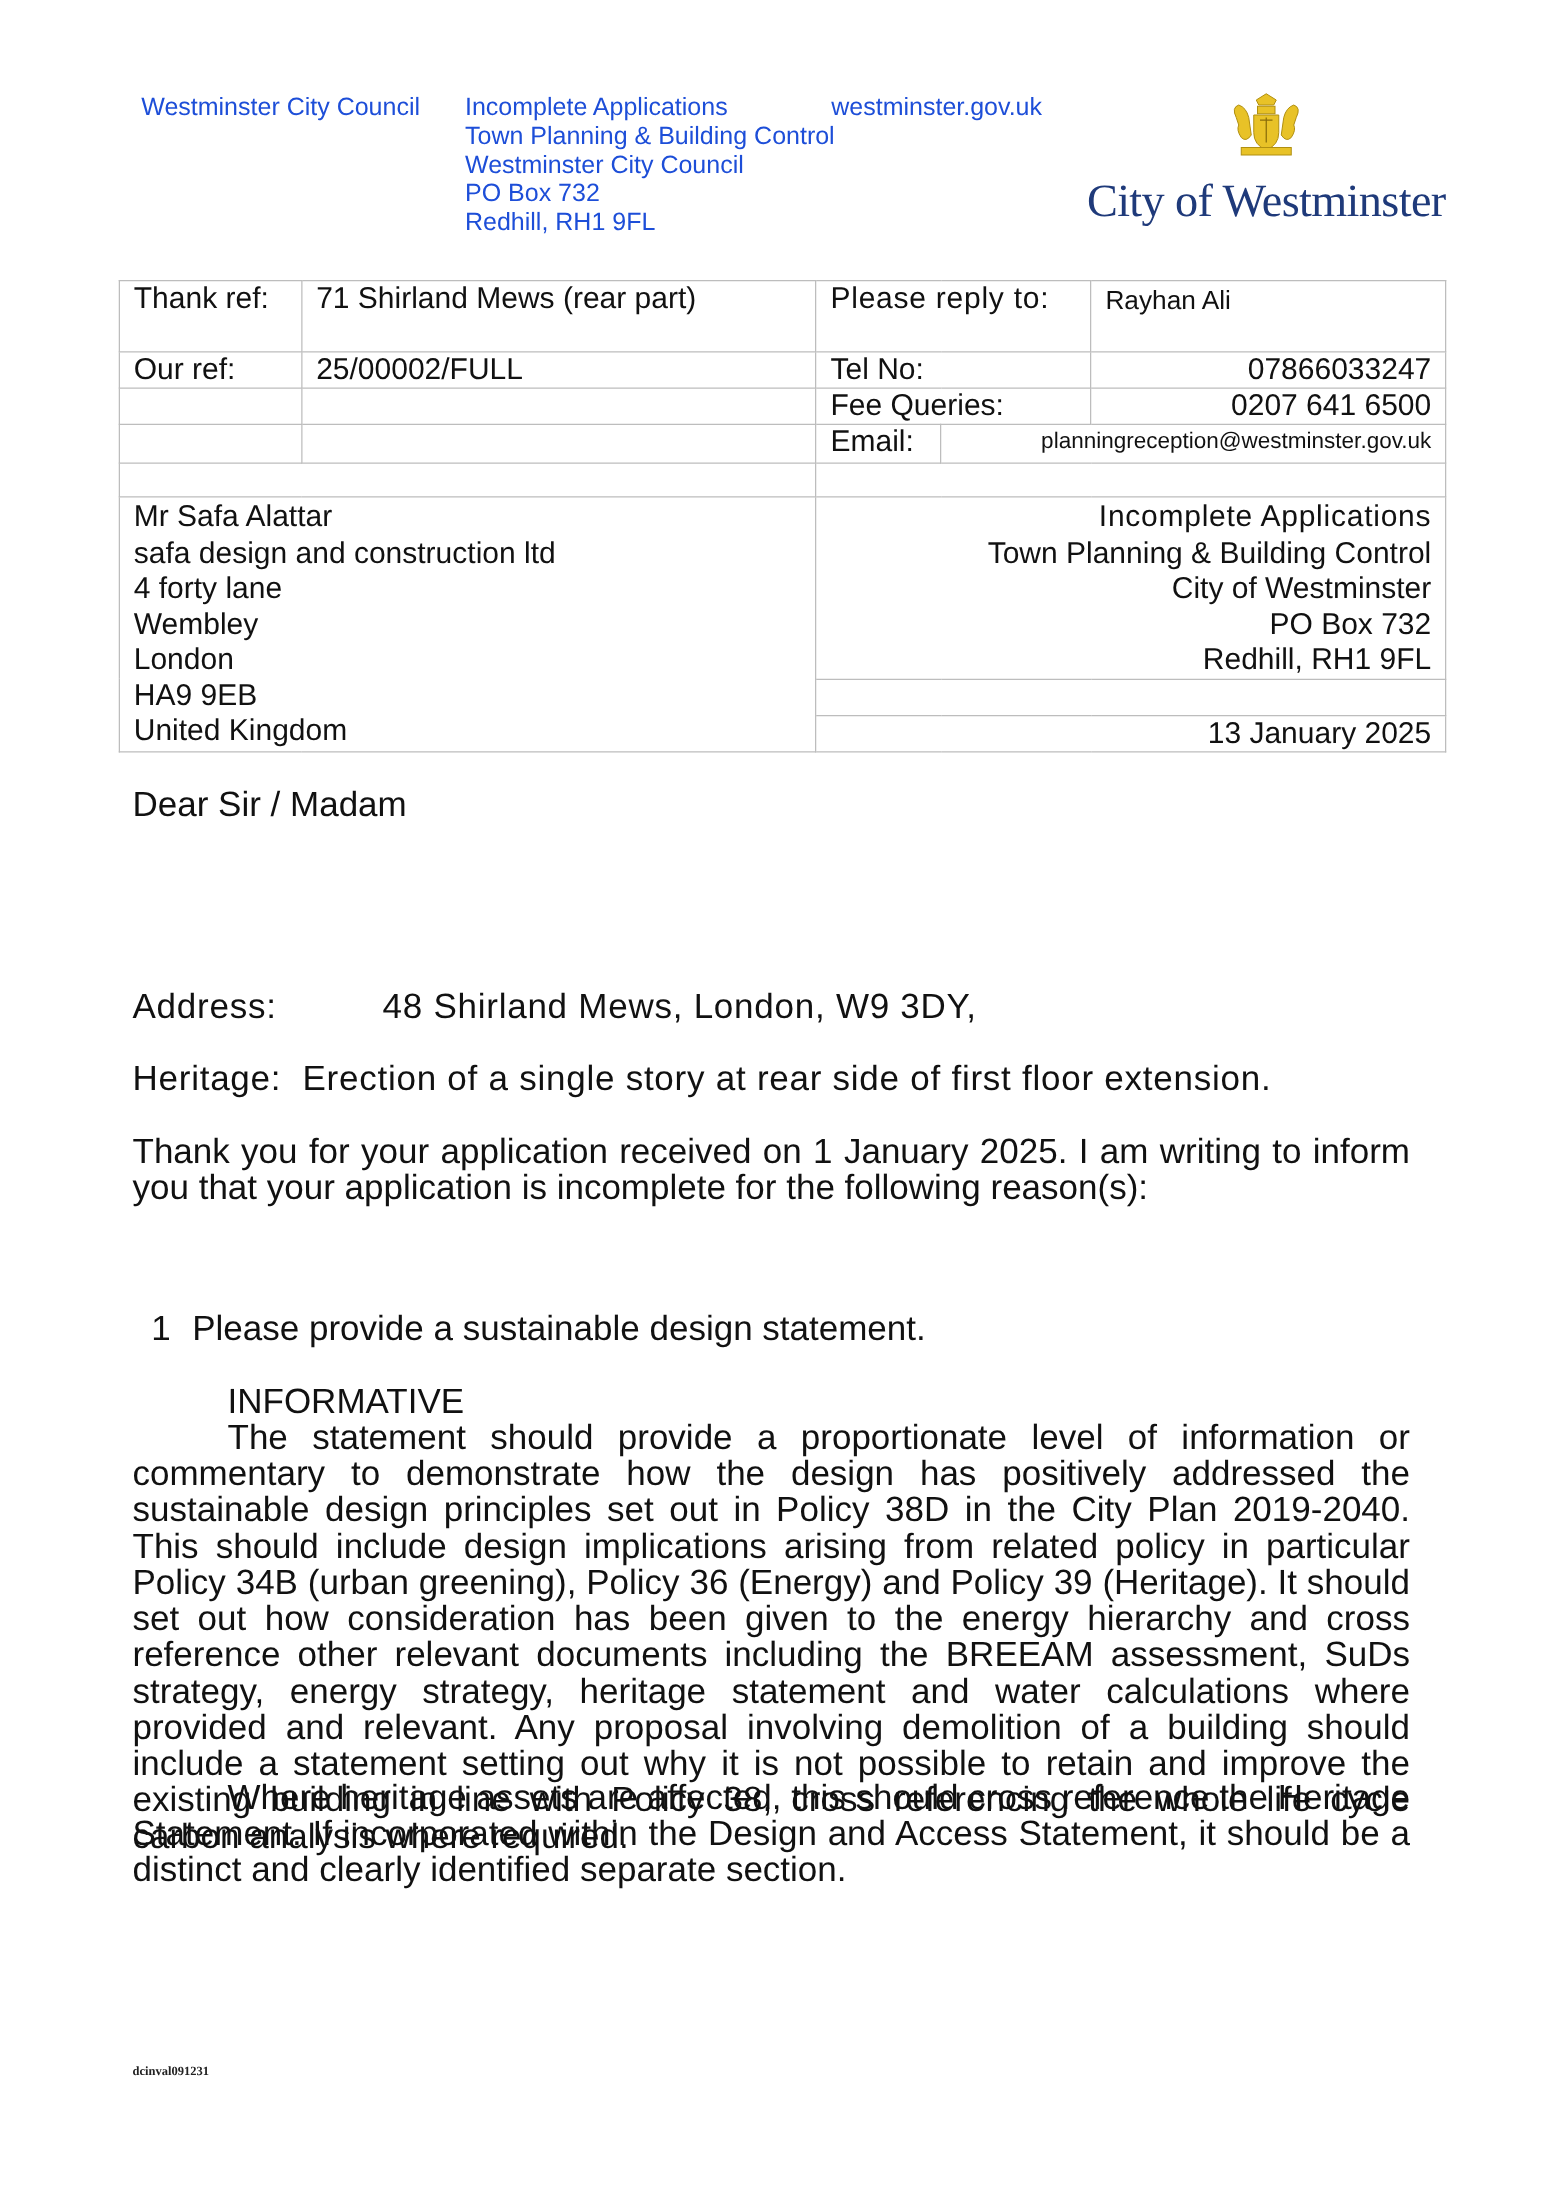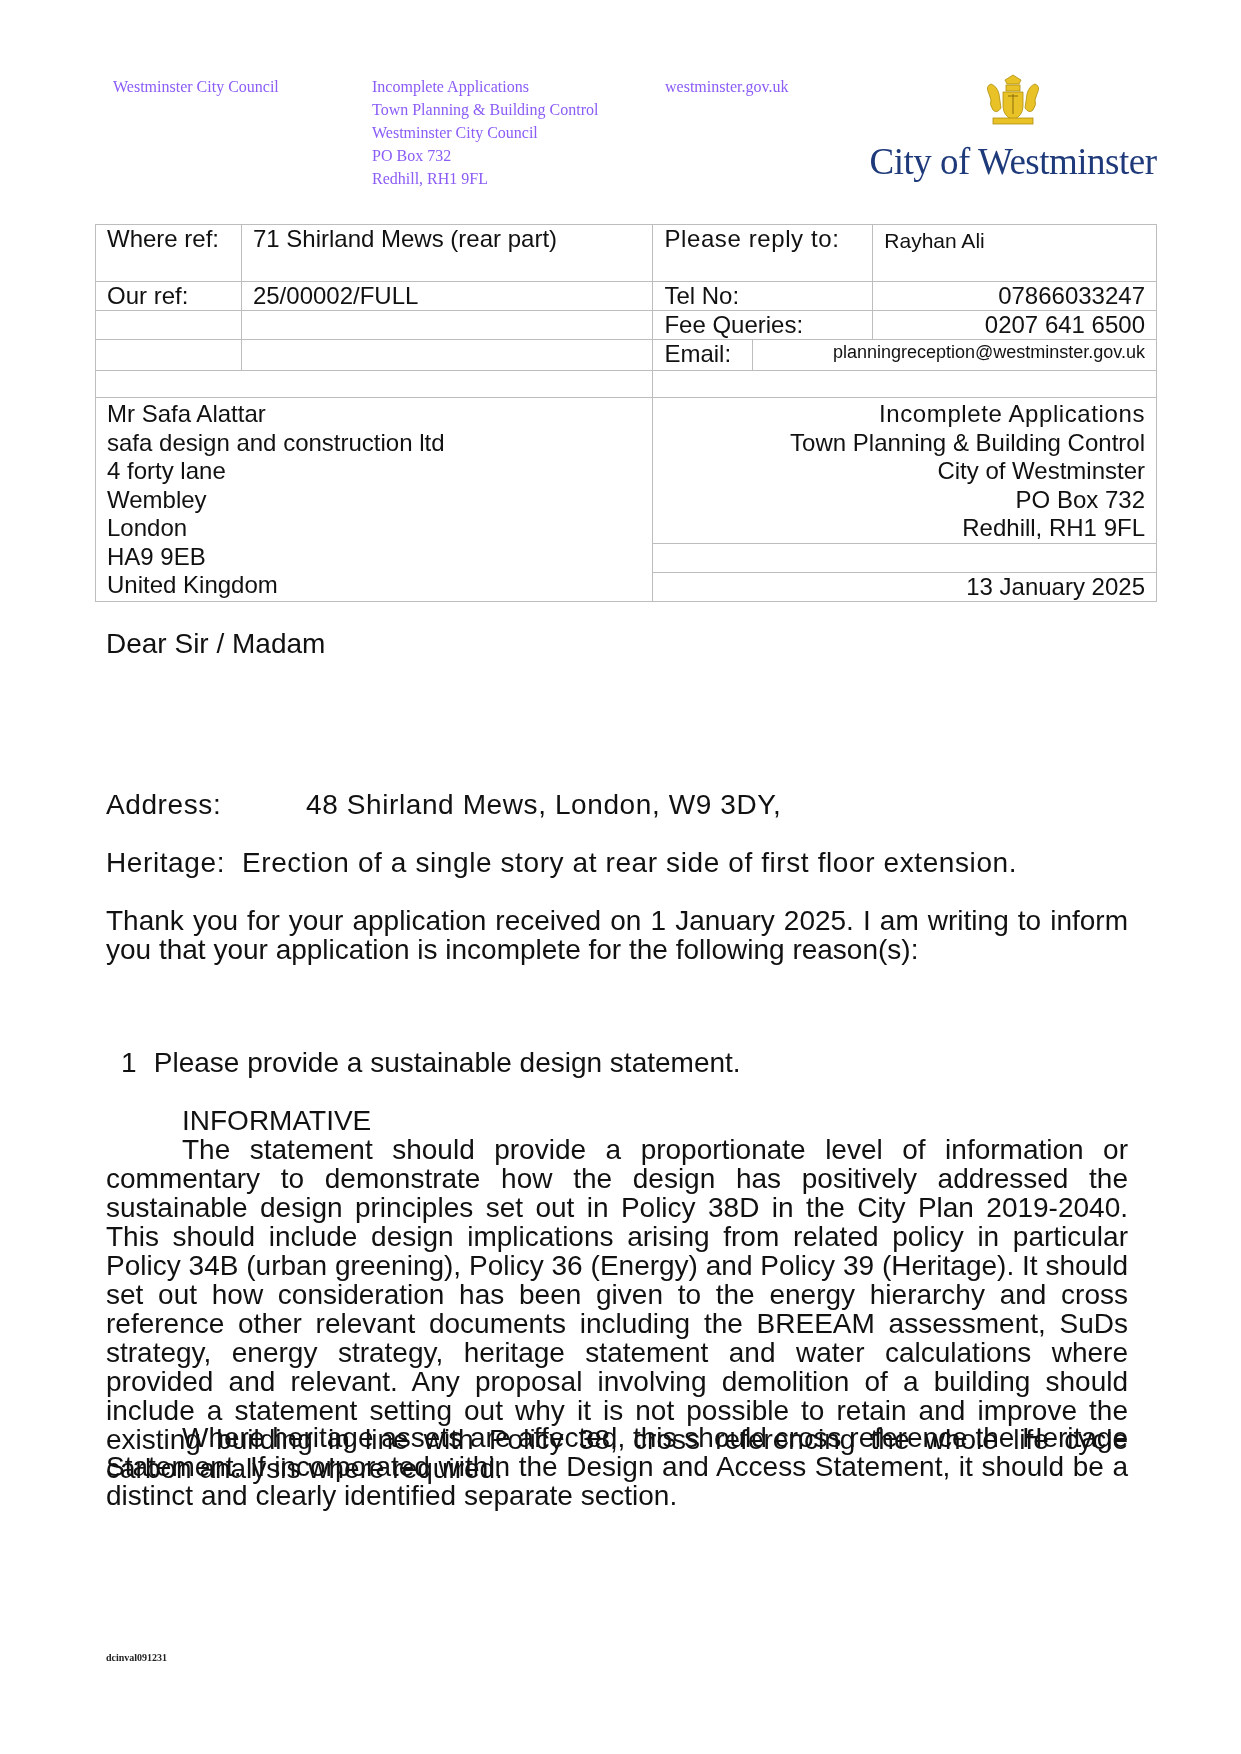--- a/index.html
+++ b/index.html
@@ -1,18 +1,18 @@
 <!DOCTYPE html>
 <html><head>
   <meta charset="utf-8">
   <style>
     html, body { margin: 0; padding: 0; background: #ffffff; }
     body { width: 1241px; height: 1754px; position: relative; overflow: hidden;
       font-family: "Liberation Sans", sans-serif; color: #111; }
-    .hdr { position: absolute; font-size: 16px; color: #8b5cf6; line-height: 23px; font-family: Liberation Serif, serif; }
+    .hdr { position: absolute; font-size: 20px; color: #1d4ed8; line-height: 23px; }
     .hdr div { white-space: nowrap; }
     #council-name { left: 113px; top: 75px; }
     #office-address { left: 372px; top: 75px; }
     #website { left: 665px; top: 75px; }
     #logo { position: absolute; left: 868px; top: 74px; width: 290px; height: 110px; }
     #logo-text { position: absolute; left: 0; top: 66px; width: 290px; text-align: center;
       font-family: "Liberation Serif", serif; font-size: 37px; color: #1f3a7a; letter-spacing: -0.5px; white-space: nowrap; }
     #crest { position: absolute; left: 113px; top: 0; }
 
     table.grid { position: absolute; left: 95px; top: 224px; width: 1062px; border-collapse: collapse;
@@ -67,21 +67,21 @@
 <table class="grid">
   <colgroup>
     <col style="width:146px">
       <col style="width:412px">
       <col style="width:100px">
       <col style="width:120px">
       <col style="width:284px">
   </colgroup>
   <tbody>
       <tr class="r1">
-    <td>Where ref:</td>
+    <td>Thank ref:</td>
     <td>71 Shirland Mews (rear part)</td>
     <td colspan="2" class="wide">Please reply to:</td>
     <td class="small" style="padding-top:4px">Rayhan Ali</td>
   </tr>
   <tr class="r2">
     <td>Our ref:</td>
     <td>25/00002/FULL</td>
     <td colspan="2">Tel No:</td>
     <td class="right">07866033247</td>
   </tr>

